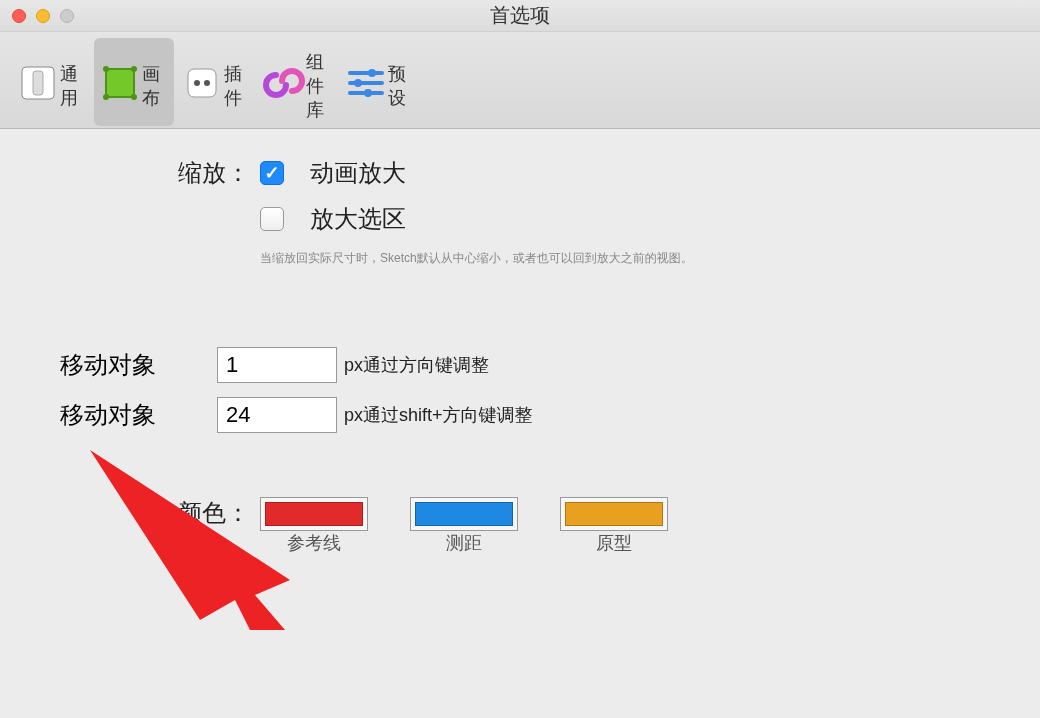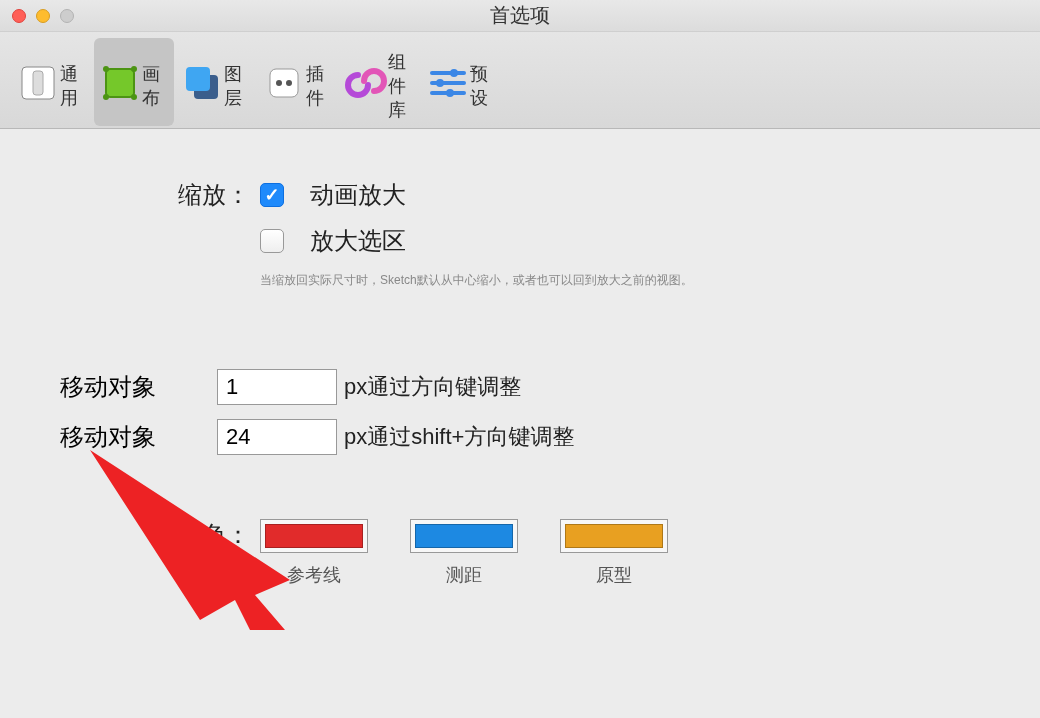--- a/index.html
+++ b/index.html
@@ -57,21 +57,21 @@
     .toolbar-icon {
       width:48px; height:48px;
       display:flex; align-items:center; justify-content:center;
     }
     .toolbar-label {
       font-size:18px;
       color:#333;
       margin-top:6px;
     }
     .content {
-      padding: 50px 60px 0 60px;
+      padding: 28px 60px 0 60px;
     }
     .row {
       display:flex;
       align-items:flex-start;
       margin-bottom: 10px;
     }
     .row-label {
       width: 200px;
       text-align:right;
       font-size:24px;
@@ -119,21 +119,21 @@
       margin-bottom:14px;
     }
     .nudge-label { font-size:24px; width:150px; }
     .nudge-input {
       width:120px; height:36px;
       border:1px solid #999;
       background:#fff;
       font-size:22px;
       padding:0 8px;
     }
-    .nudge-unit { font-size:22px; color:#222; }
+    .nudge-unit { font-size:18px; color:#222; }
     .color-swatch-row {
       display:flex;
       gap:42px;
       align-items: flex-start;
     }
     .swatch-col {
       display:flex;
       flex-direction:column;
       align-items:center;
     }
@@ -144,21 +144,20 @@
       background:#f7f7f7;
       display:flex;
     }
     .swatch-inner {
       flex:1;
       border:1px solid rgba(0,0,0,0.25);
     }
     .swatch-label {
       font-size:18px;
       color:#555;
-      margin-top:10px;
     }
     .arrow-annot {
       position:absolute;
       left:50px; top:420px;
       pointer-events:none;
     }
     .section-gap { height:70px; }
   </style>
 </head>
 <body>
@@ -186,29 +185,20 @@
     <div class="toolbar-icon">
       <svg width="44" height="44" viewBox="0 0 44 44">
           <rect x="8" y="8" width="28" height="28" rx="4" fill="#75c82a" stroke="#4c9413" stroke-width="2"></rect>
           <circle cx="8" cy="8" r="3" fill="#4c9413"></circle>
           <circle cx="36" cy="8" r="3" fill="#4c9413"></circle>
           <circle cx="8" cy="36" r="3" fill="#4c9413"></circle>
           <circle cx="36" cy="36" r="3" fill="#4c9413"></circle>
         </svg>
     </div>
     <div class="toolbar-label">画布</div>
-  </div>
-  <div class="toolbar-item">
-    <div class="toolbar-icon">
-      <svg width="44" height="44" viewBox="0 0 44 44">
-          <rect x="14" y="14" width="24" height="24" rx="4" fill="#3b5e8c"></rect>
-          <rect x="6" y="6" width="24" height="24" rx="4" fill="#3fa6f2"></rect>
-        </svg>
-    </div>
-    <div class="toolbar-label">图层</div>
   </div>
   <div class="toolbar-item">
     <div class="toolbar-icon">
       <svg width="44" height="44" viewBox="0 0 44 44">
           <rect x="8" y="8" width="28" height="28" rx="6" fill="#fff" stroke="#999"></rect>
           <circle cx="17" cy="22" r="3" fill="#555"></circle>
           <circle cx="27" cy="22" r="3" fill="#555"></circle>
         </svg>
     </div>
     <div class="toolbar-label">插件</div>

